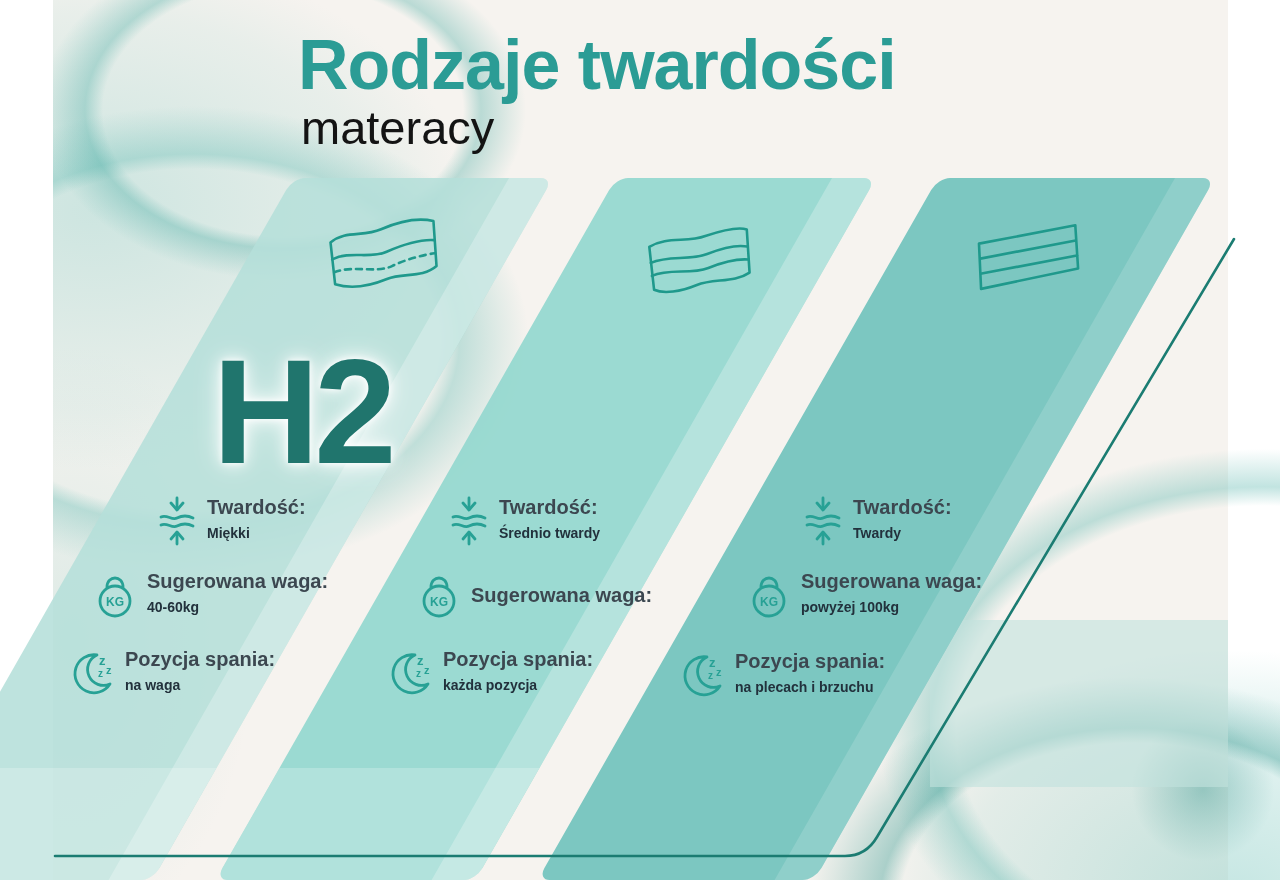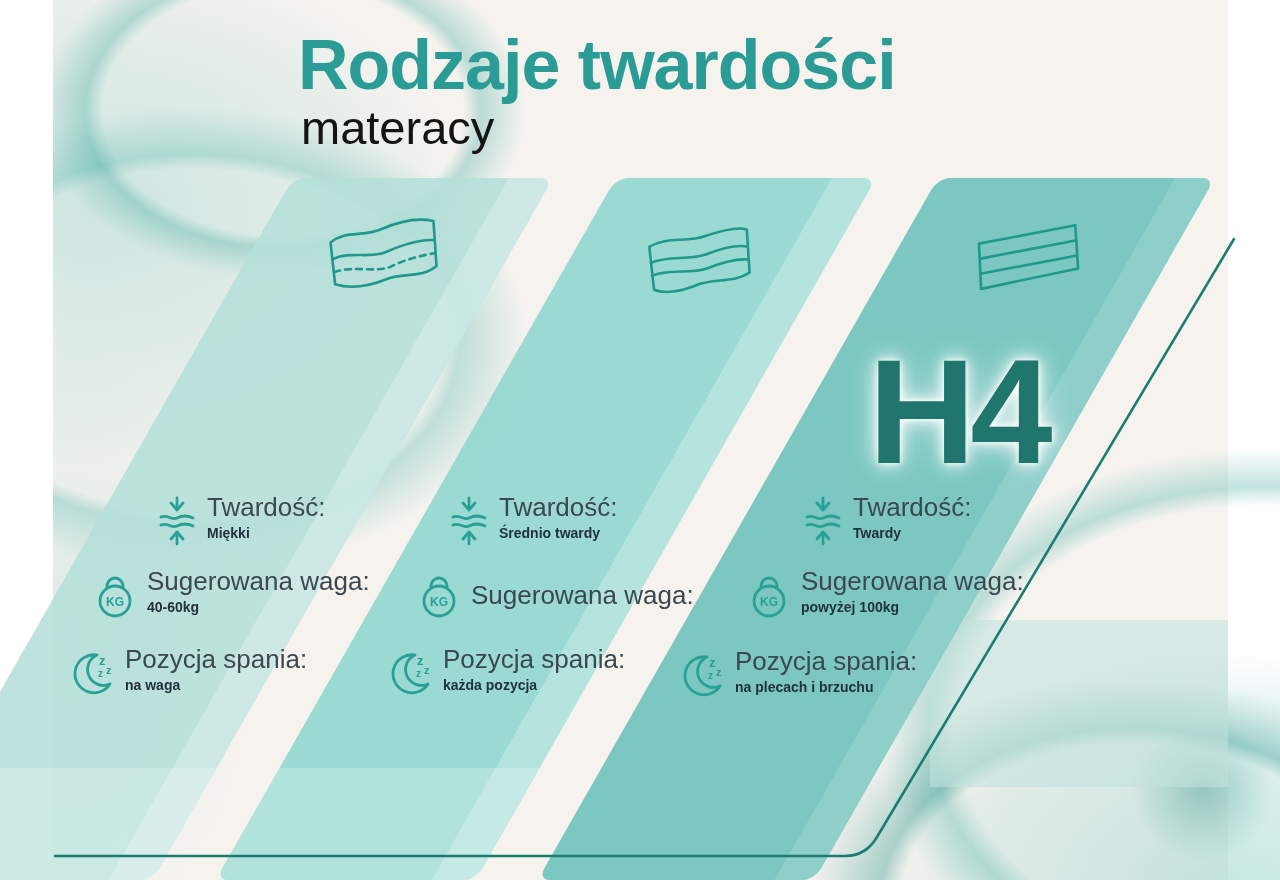--- a/index.html
+++ b/index.html
@@ -50,21 +50,21 @@
   .hletter{ position:absolute; width:300px; top:338px; text-align:center; font-size:148px; font-weight:bold;
             letter-spacing:-5px; line-height:1; color:#20756d;
             text-shadow:0 0 6px #ffffff, 0 0 16px rgba(255,255,255,0.95), 0 0 30px rgba(255,255,255,0.75); }
   .l-h2{ left:152px; } .l-h3{ left:480px; } .l-h4{ left:808px; }
 
   .info-row{ position:absolute; display:flex; align-items:center; gap:11px; height:58px; }
   .row-icon{ flex:0 0 auto; display:block; }
   .row-icon svg{ display:block; stroke:#27a195; fill:none; stroke-width:2.8; stroke-linecap:round; stroke-linejoin:round; }
   .row-icon svg text{ stroke:none; fill:#27a195; font-family:"Liberation Sans", sans-serif; }
   .row-text{ display:flex; flex-direction:column; }
-  .row-label{ font-size:26px; color:#3c4750; line-height:25px; }
+  .row-label{ font-size:20px; color:#3c4750; line-height:25px;font-weight:bold; }
   .row-value{ font-size:14px; font-weight:bold; color:#22313c; line-height:27px; }
 
   
   .r1-h2{ left:158px; top:492px; } .r2-h2{ left:94px;  top:566px; } .r3-h2{ left:72px;  top:644px; }
   .r1-h3{ left:450px; top:492px; } .r2-h3{ left:418px; top:566px; } .r3-h3{ left:390px; top:644px; }
   .r1-h4{ left:804px; top:492px; } .r2-h4{ left:748px; top:566px; } .r3-h4{ left:682px; top:646px; }
 </style>
 </head>
 <body>
 
@@ -110,21 +110,21 @@
       </svg>
     </div>
     <div class="mattress m-h4">
       <svg width="112" height="66" viewBox="0 0 112 66">
         <path d="M9 12 L 107 9 L 103 52 L 4 57 Z"></path>
         <path d="M8 27 L 105 24"></path>
         <path d="M7 42 L 104 39"></path>
       </svg>
     </div>
 
-    <div class="hletter l-h4">H4</div>
+    <div class="hletter l-h2">H2</div>
 
     <div class="info-row r1-h2">
       <span class="row-icon">
         <svg width="38" height="50" viewBox="0 0 38 50">
           <path d="M19 2 V 11"></path>
             <path d="M13 7 L 19 14 L 25 7"></path>
           <path d="M3 21 C 9 18, 14 25, 19 22 C 25 19, 31 20, 35 22"></path>
           <path d="M3 29 C 9 26, 14 33, 19 30 C 25 27, 31 28, 35 30"></path>
           <path d="M19 48 V 39"></path>
             <path d="M13 43 L 19 36 L 25 43"></path>

